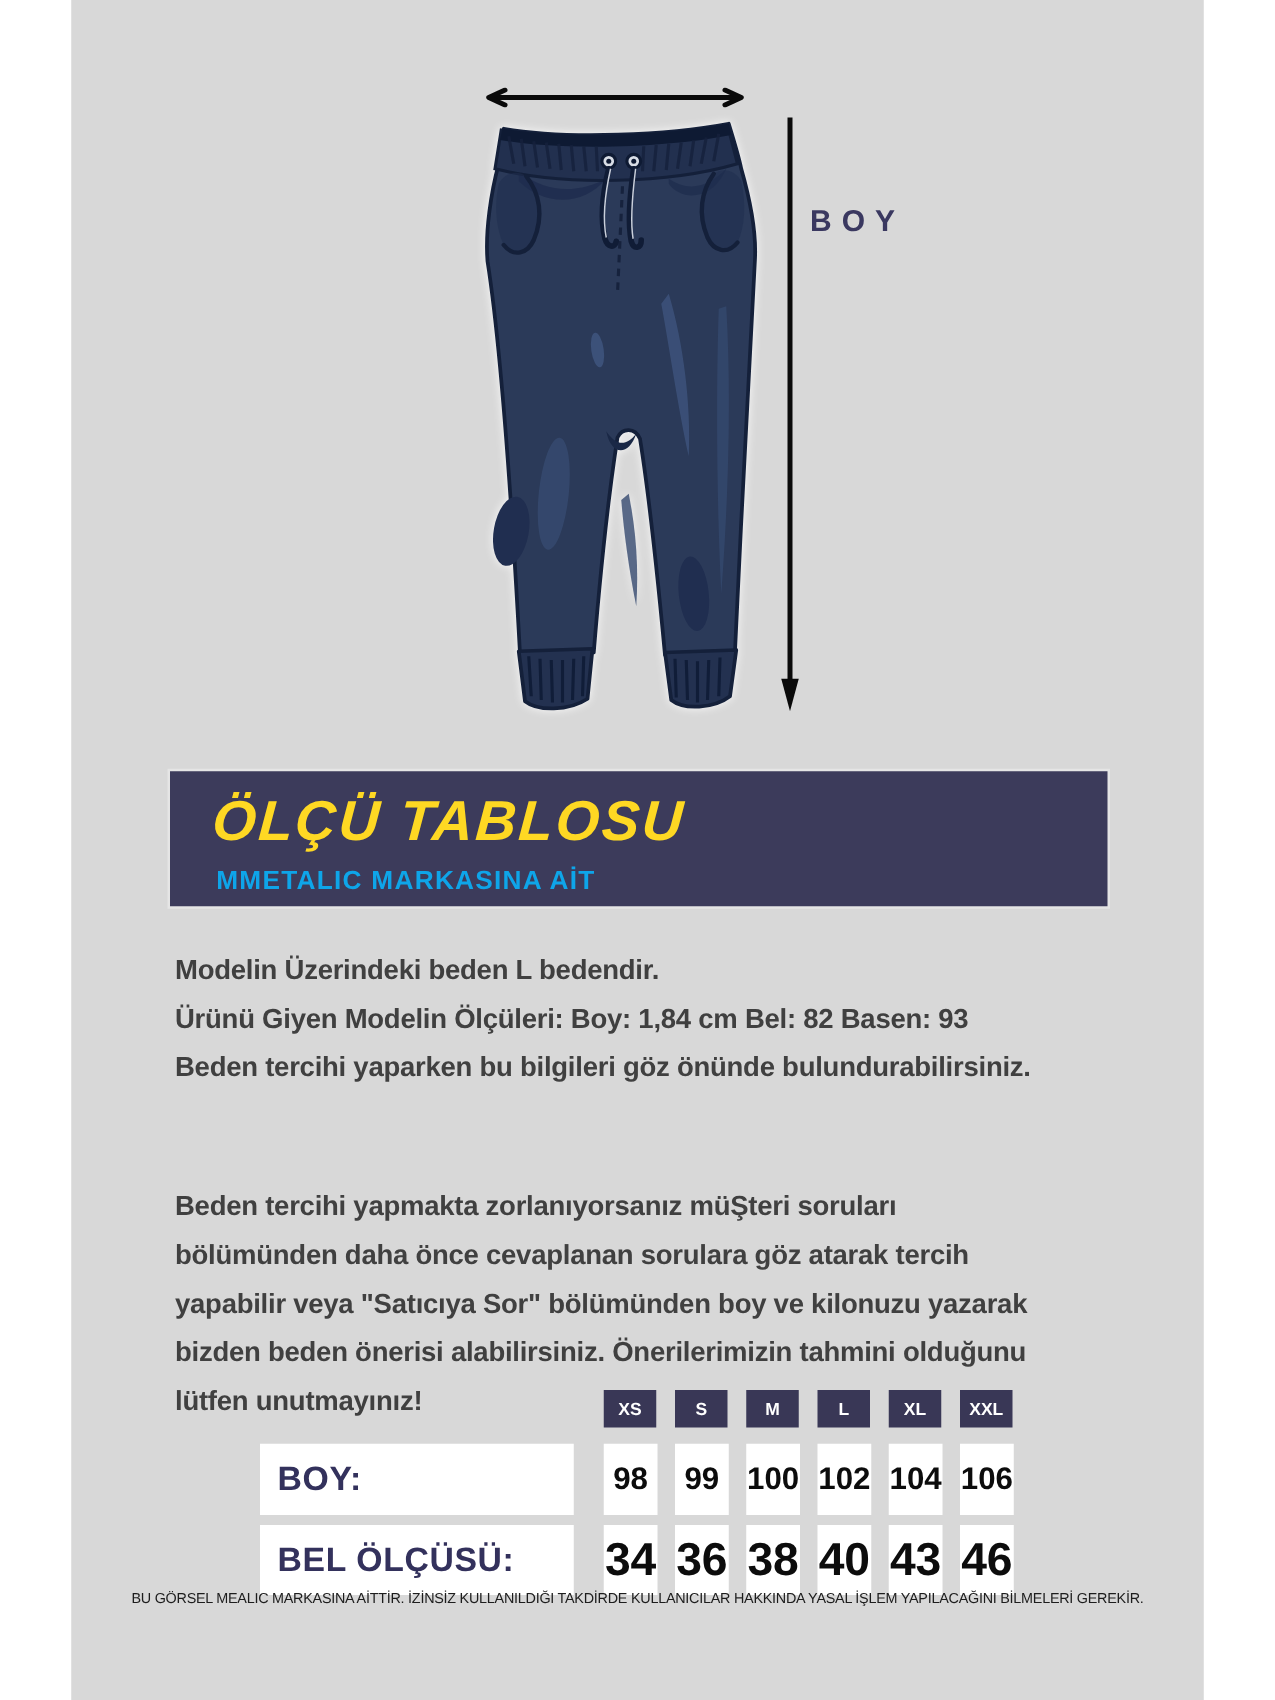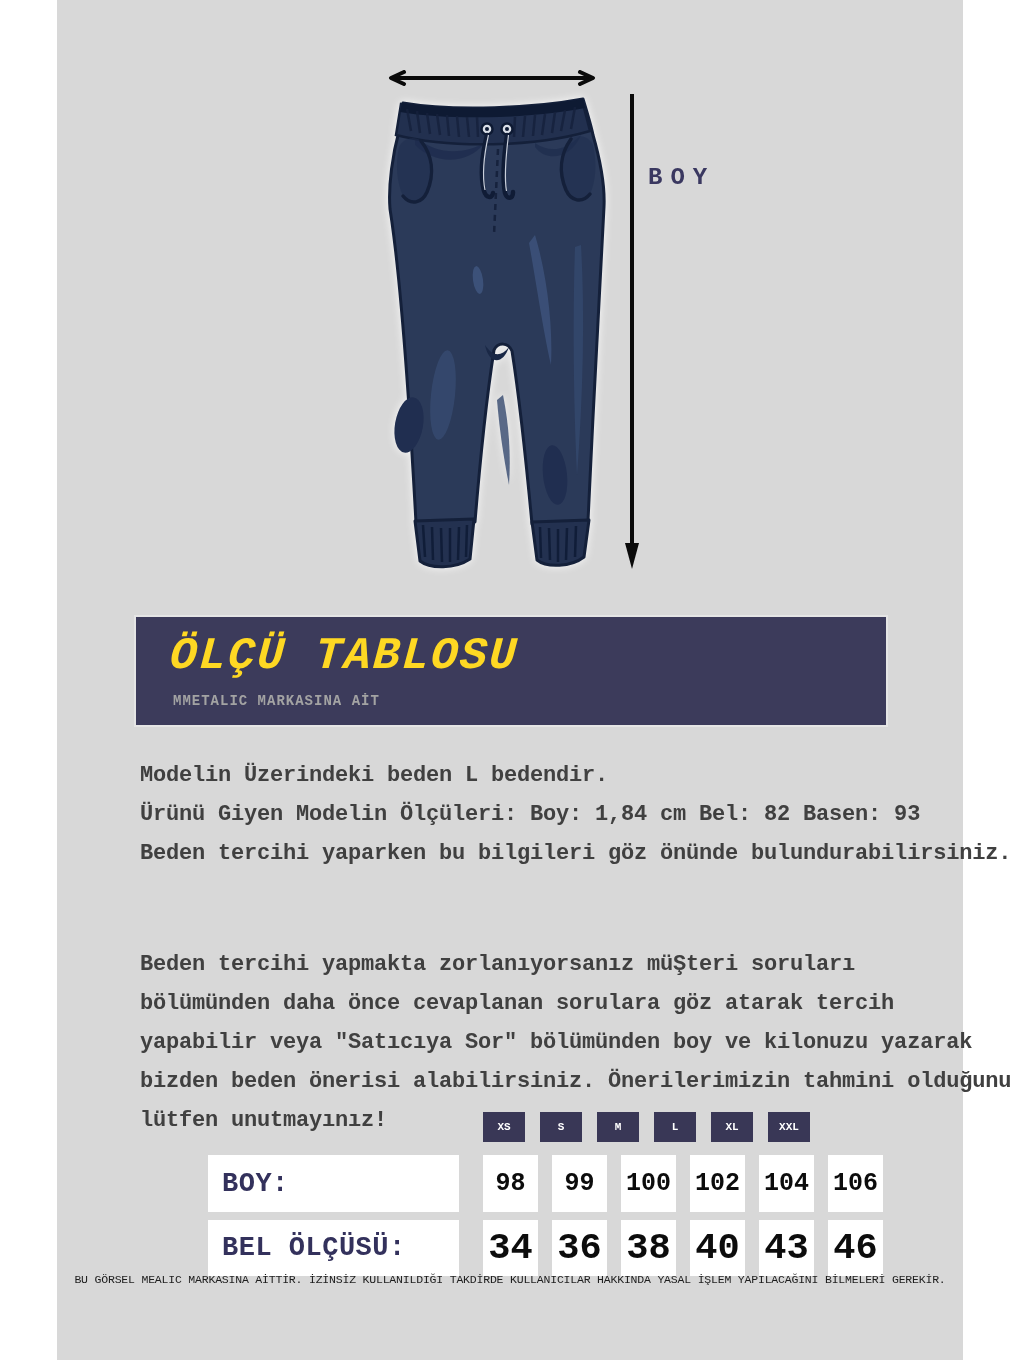--- a/index.html
+++ b/index.html
@@ -1,53 +1,53 @@
 <!DOCTYPE html>
 <html><head>
 <meta charset="utf-8">
 <style>
   html,body{margin:0;padding:0;}
   .page{position:relative;width:1020px;height:1360px;background:#ffffff;overflow:hidden;
-        font-family:Liberation Mono, monospace;}
+        font-family:Liberation Sans, sans-serif;}
   .canvas{position:absolute;left:57px;top:0;width:906px;height:1360px;background:#d8d8d8;}
   .abs{position:absolute;}
 
   
   .pants-svg{filter:drop-shadow(0 0 4px rgba(255,255,255,.85));}
   .boy-label{left:591px;top:164px;font-size:24px;font-weight:800;letter-spacing:8px;
              color:#3a3860;}
 
   
   .banner{left:79px;top:617px;width:750px;height:108px;background:#3c3b5b;
           box-shadow:0 0 0 2px rgba(255,255,255,.35);}
   .banner-title{position:absolute;left:34px;top:14px;font-size:45px;font-weight:800;
                 font-style:italic;color:#fed823;letter-spacing:2px;transform:skewX(-4deg);
                 white-space:nowrap;}
-  .banner-sub{position:absolute;left:37px;top:76px;font-size:14px;font-weight:700;
-              color:#a3a3a3;letter-spacing:1px;white-space:nowrap;}
+  .banner-sub{position:absolute;left:37px;top:76px;font-size:21px;font-weight:700;
+              color:#0ea5e9;letter-spacing:1px;white-space:nowrap;}
 
   
   .para{left:83px;color:#404040;font-weight:700;font-size:22px;letter-spacing:-0.2px;}
   .para .ln{white-space:nowrap;height:39px;line-height:39px;}
   .para1{top:756px;}
   .para2{top:912px;margin-top:33px;}
 
   
   .chip-row{left:426px;top:1112px;display:flex;gap:15px;}
-  .chip{width:42px;height:30px;background:#393756;color:#ffffff;font-size:11px;
+  .chip{width:42px;height:30px;background:#393756;color:#ffffff;font-size:14px;
         font-weight:700;display:flex;align-items:center;justify-content:center;}
   .label-box{left:151px;width:251px;background:#ffffff;display:flex;align-items:center;
              padding-left:14px;box-sizing:border-box;color:#33315c;font-weight:800;
              font-size:27px;letter-spacing:0.5px;white-space:nowrap;}
   .label-box.r1{top:1155px;height:57px;}
   .label-box.r2{top:1220px;height:56px;}
   .cell-row{left:426px;display:flex;gap:14px;}
   .cell-row.r1{top:1155px;}
   .cell-row.r2{top:1220px;}
-  .cell{width:55px;background:#ffffff;display:flex;align-items:center;justify-content:center;
+  .cell{width:43px;background:#ffffff;display:flex;align-items:center;justify-content:center;
         color:#0c0c0c;font-weight:800;}
   .cell-row.r1 .cell{height:57px;font-size:25px;}
   .cell-row.r2 .cell{height:56px;font-size:37px;}
 
   
   .footer{left:0;top:1273px;width:906px;text-align:center;font-size:11.5px;
           letter-spacing:-0.2px;color:#1d1d1d;font-weight:400;white-space:nowrap;}
 </style>
 </head>
 <body>

